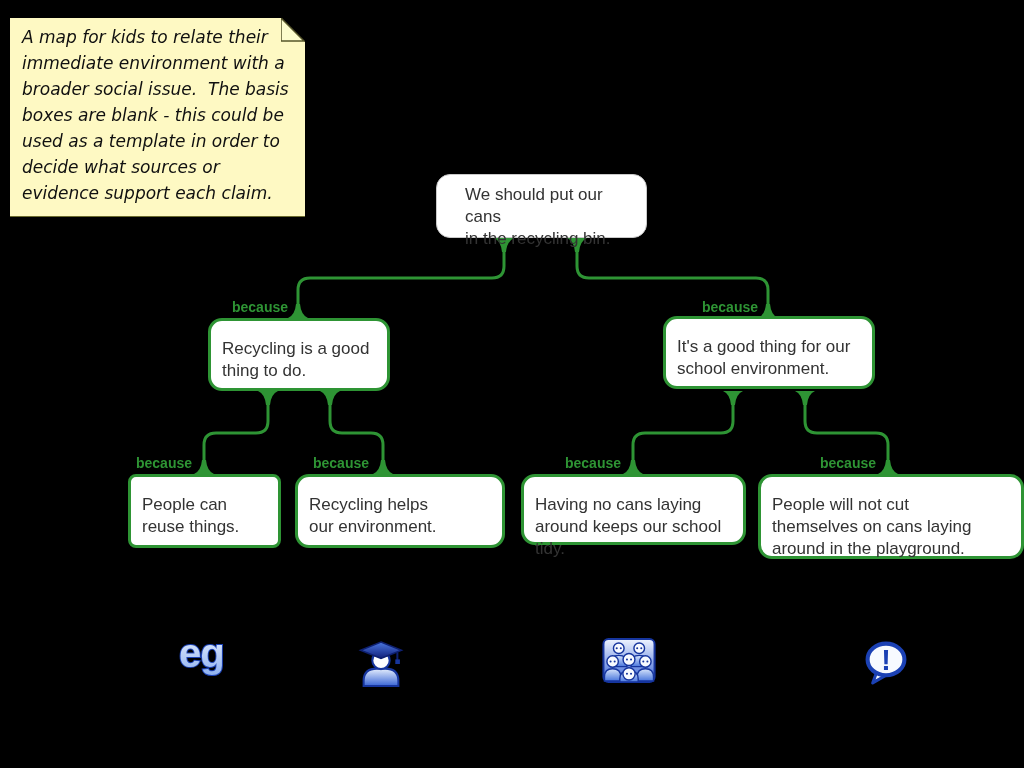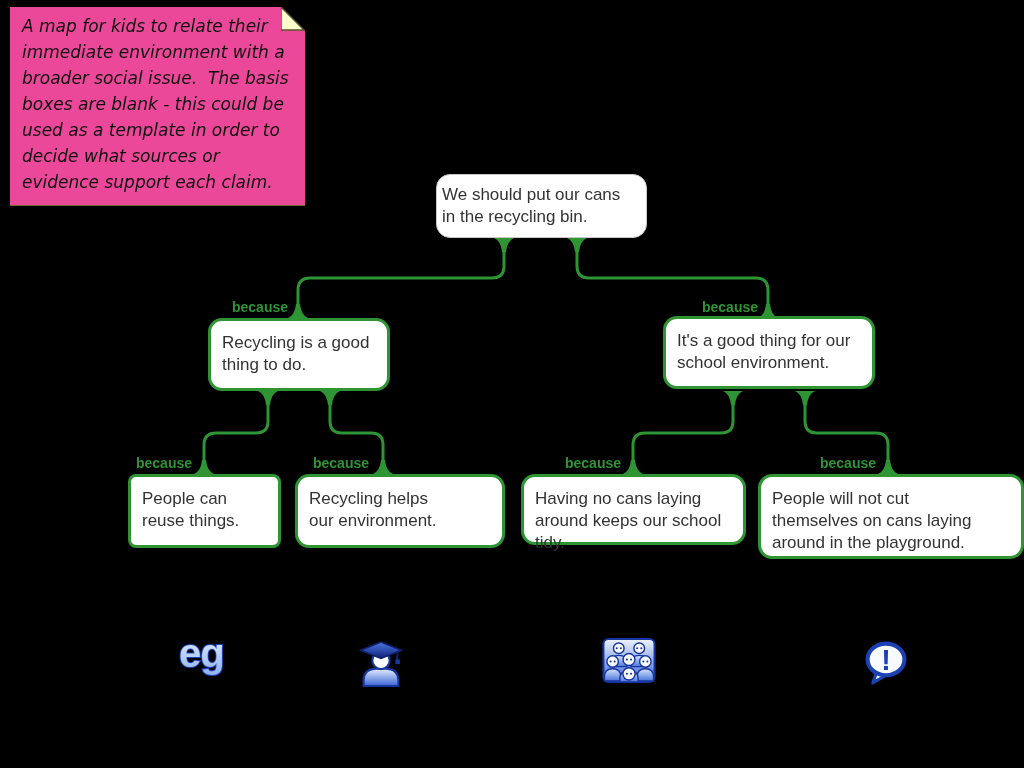--- a/index.html
+++ b/index.html
@@ -5,46 +5,46 @@
   html,body{margin:0;padding:0;}
   body{
     width:1024px;height:768px;
     background:#000;
     position:relative;
     overflow:hidden;
     font-family:"Liberation Sans", sans-serif;
   }
   
   .note{
-    position:absolute;left:10px;top:7px;width:295px;height:198px;
-    background:#ec4899;
+    position:absolute;left:10px;top:18px;width:295px;height:198px;
+    background:#fef9c3;
     box-shadow:0 1px 0 #6b6b2e;
   }
   .note-text{
     position:absolute;left:12px;top:6px;right:6px;
     font-family:"DejaVu Sans", sans-serif;
     font-style:italic;
     font-size:17px;line-height:26px;
     color:#101010;
     white-space:pre-wrap;
   }
   .note-fold{position:absolute;top:0;right:0;width:24px;height:24px;}
   
   .box{
     position:absolute;
     background:#fff;
     border:3px solid #2E9434;
     border-radius:14px;
     box-sizing:border-box;
     color:#333;
     font-size:17px;line-height:22px;
-    padding:11px 11px;
+    padding:17px 11px;
     white-space:pre-wrap;
   }
-  .box.contention{border:1px solid #c9c9c9;padding:9px 5px;}
+  .box.contention{border:1px solid #c9c9c9;padding:9px 28px;}
   .because{
     position:absolute;
     color:#2E9434;
     font-size:14px;font-weight:bold;
     line-height:13px;
   }
   .wires{position:absolute;left:0;top:0;width:1024px;height:768px;}
   .wires path.line{fill:none;stroke:#2E9434;stroke-width:3;}
   .wires path.flare{fill:#2E9434;stroke:none;}
   .basis-icon{position:absolute;}

